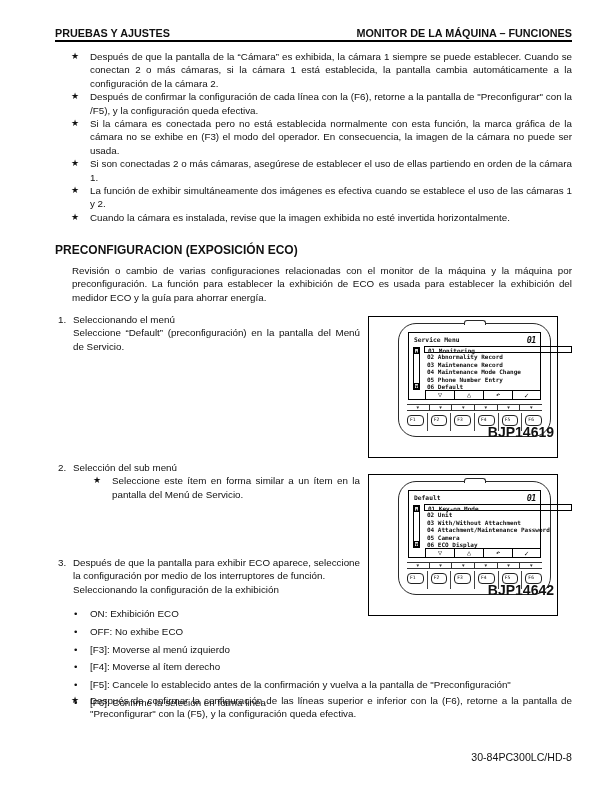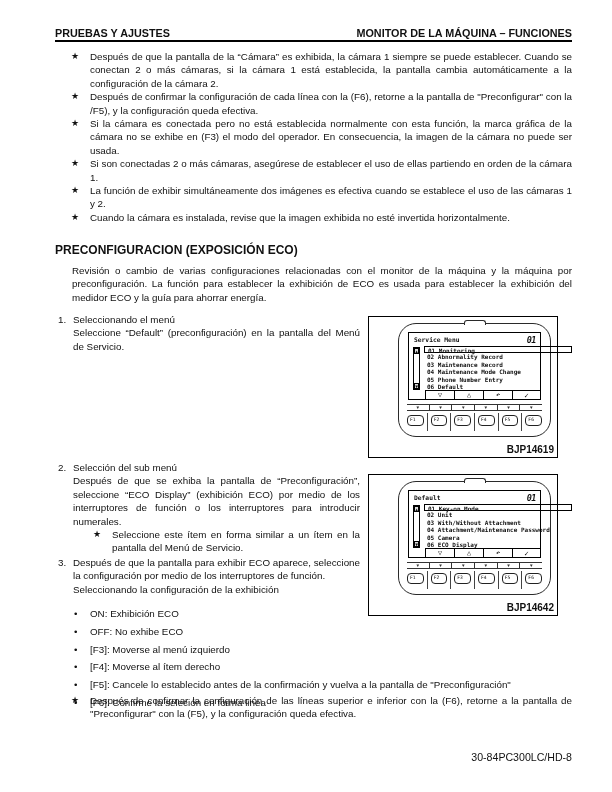--- a/index.html
+++ b/index.html
@@ -36,21 +36,21 @@
   .opts li { position:relative; padding-left:35px; margin-bottom:4.4px; }
   .dot { position:absolute; left:19px; top:0; }
   .final-note { position:absolute; left:55px; right:40px; top:694px; }
   .final-note li { position:relative; padding-left:35px; text-align:justify; list-style:none; }
   
   .ftr { position:absolute; left:68px; right:40px; top:751px;
          display:flex; justify-content:flex-end; font-size:10.6px; }
   
   .figure { position:absolute; left:368px; width:190px; height:142px;
             border:1px solid #000; background:#fff; }
-  .fig-caption { position:absolute; right:3px; bottom:1px; font-weight:bold; font-size:10px; }
+  .fig-caption { position:absolute; right:3px; bottom:18px; font-weight:bold; font-size:14px; }
   .device { position:absolute; left:6px; right:6px; top:6px; height:114px;
             border:1.6px solid #2a2a2a; border-radius:18px; background:#fff;margin-left:23px; }
   .notch { position:absolute; top:-4px; left:50%; transform:translateX(-50%);
            width:22px; height:5px; border:1.4px solid #2a2a2a; border-bottom:none;
            border-radius:3px 3px 0 0; background:#fff; }
   .screen { position:absolute; left:9px; right:9px; top:8px; height:68px;
             border:1.2px solid #000; background:#fff;
             font-family:"DejaVu Sans Mono", monospace; font-weight:bold; }
   .scr-title { position:absolute; left:5px; top:3px; font-size:6.3px; line-height:7px; }
   .scr-num { position:absolute; right:4px; top:1px; font-size:8.5px; font-style:italic;
@@ -105,21 +105,20 @@
     <div class="sbody">
       <div>Seleccionando el menú</div>
       <div>Seleccione “Default” (preconfiguración) en la pantalla del Menú de Servicio.</div>
     </div>
   </div>
 
   <div class="step" style="top:461px">
     <span class="num">2.</span>
     <div class="sbody">
       <div>Selección del sub menú</div>
-      <div>Después de que se exhiba la pantalla de “Preconfiguración”, seleccione “ECO Display” (exhibición ECO) por medio de los interruptores de función o los interruptores para introducir numerales.</div>
       <div class="substar">
         <span class="star">★</span>
         <span>Seleccione este ítem en forma similar a un ítem en la pantalla del Menú de Servicio.</span>
       </div>
     </div>
   </div>
 
   <div class="step" style="top:556px">
     <span class="num">3.</span>
     <div class="sbody">

